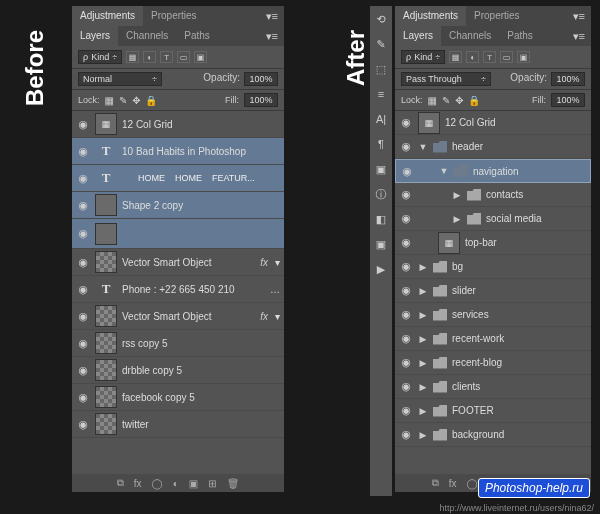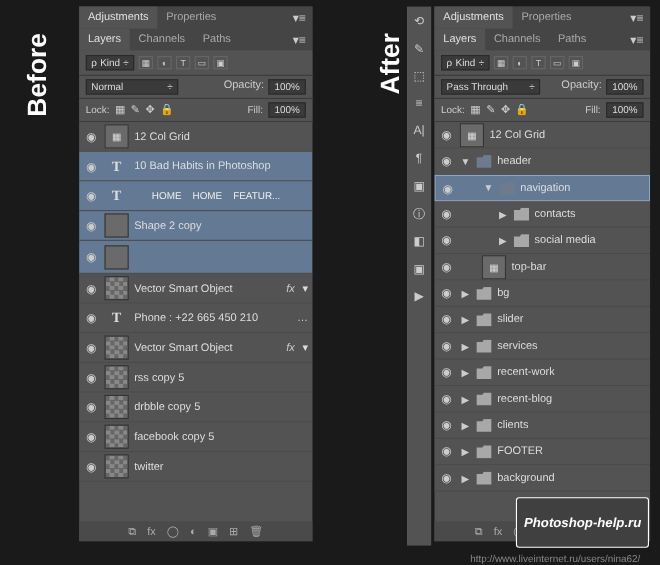--- a/index.html
+++ b/index.html
@@ -36,22 +36,22 @@
 .fold{width:14px;height:12px;background:#a8a8a8;display:inline-block;clip-path:polygon(0 20%,40% 20%,50% 0,100% 0,100% 100%,0 100%)}
 .fold.open{background:#6d7b8c}
 .lbl{flex:1;white-space:nowrap;overflow:hidden;text-overflow:ellipsis}
 .fx{color:#ccc;font-style:italic;font-size:10px;margin-right:2px}
 .dots{color:#ccc;font-size:10px}
 .indent2{padding-left:20px}
 .indent3{padding-left:34px}
 .selframe{border:1px solid #8fa3bb}
 .textlinks{display:flex;gap:10px;font-size:9px;color:#eee;margin-left:16px}
 .bottombar{position:absolute;bottom:0;height:18px;left:0;right:0;background:#4a4a4a;display:flex;align-items:center;justify-content:center;gap:10px;font-size:10px;color:#aaa}
-.wm{position:absolute;bottom:1px;right:18px;font-size:9px;color:#888}
-.badge{position:absolute;bottom:16px;right:10px;background:#404040;border:1px solid #fff;color:#fff;padding:15px 6px;font-size:12px;font-weight:bold;font-style:italic;border-radius:3px}
+.wm{position:absolute;bottom:1px;right:6px;font-size:9px;color:#888}
+.badge{position:absolute;bottom:16px;right:10px;background:#1d4ed8;border:1px solid #fff;color:#fff;padding:2px 6px;font-size:12px;font-weight:normal;font-style:italic;border-radius:3px}
 </style>
 </head>
 <body>
 
 <div class="vlabel l-before">Before</div>
 <div class="vlabel l-after">After</div>
 
 <div class="panel p-left">
   <div class="tabrow">
     <div class="tab active">Adjustments</div>

